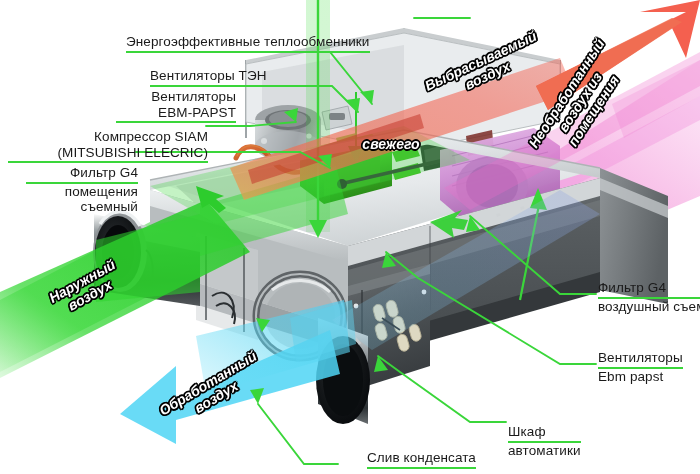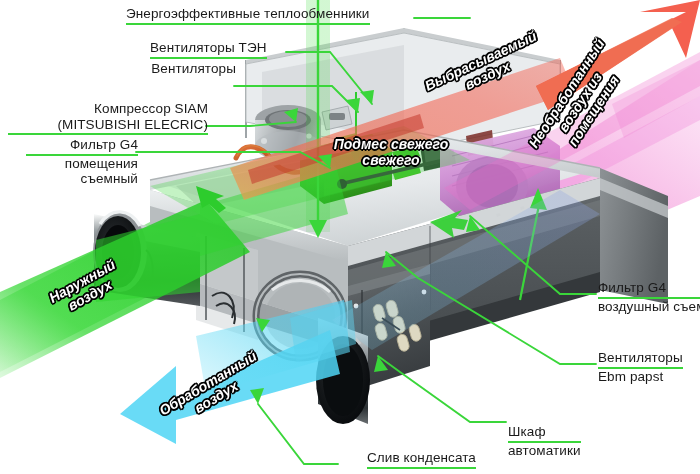--- a/index.html
+++ b/index.html
@@ -26,21 +26,21 @@
     white-space:nowrap;
     letter-spacing:.1px;
   }
   .callout .ln{display:block;}
   
   .callout .ul{
     display:block;
     border-bottom:2px solid #3ad63a;
     padding-bottom:1px;
   }
-  .ta-r{text-align:right;}
+  .ta-r{text-align:right;margin-top:28px;}
   .ta-l{text-align:left;}
 
   
   .flow{
     position:absolute;
     color:#ffffff;
     font-style:italic;
     font-weight:700;
     font-size:14px;
     line-height:16px;
@@ -444,20 +444,21 @@
   <div class="callout ta-r" style="left:126px;top:6px;">
     <span class="ln ul">Энергоэффективные теплообменники</span>
   </div>
 
   <div class="callout ta-r" style="left:150px;top:40px;">
     <span class="ln ul">Вентиляторы ТЭН</span>
   </div>
 
   <div class="callout ta-r" style="left:116px;top:61px;width:120px;">
     <span class="ln">Вентиляторы</span>
+    <span class="ln ul">EBM-PAPST</span>
   </div>
 
   <div class="callout ta-r" style="left:8px;top:101px;width:200px;text-align:right;">
     <span class="ln">Компрессор SIAM</span>
     <span class="ln ul">(MITSUBISHI ELECRIC)</span>
   </div>
 
   <div class="callout ta-r" style="left:26px;top:137px;width:112px;">
     <span class="ln ul">Фильтр G4</span>
     <span class="ln">помещения</span>
@@ -488,21 +489,20 @@
     <span class="ln">воздух</span>
   </div>
 
   <div class="flow" style="left:508px;top:78px;width:144px;transform:rotate(-57deg);">
     <span class="ln">Необработанный</span>
     <span class="ln">воздух из</span>
     <span class="ln">помещения</span>
   </div>
 
   <div class="flow" style="left:321px;top:136px;width:140px;">
-    <span class="ln">Подмес свежего</span>
     <span class="ln">свежего</span>
   </div>
 
   <div class="flow" style="left:38px;top:272px;width:96px;transform:rotate(-29deg);">
     <span class="ln">Наружный</span>
     <span class="ln">воздух</span>
   </div>
 
   <div class="flow" style="left:146px;top:374px;width:132px;transform:rotate(-31deg);">
     <span class="ln">Обработанный</span>

